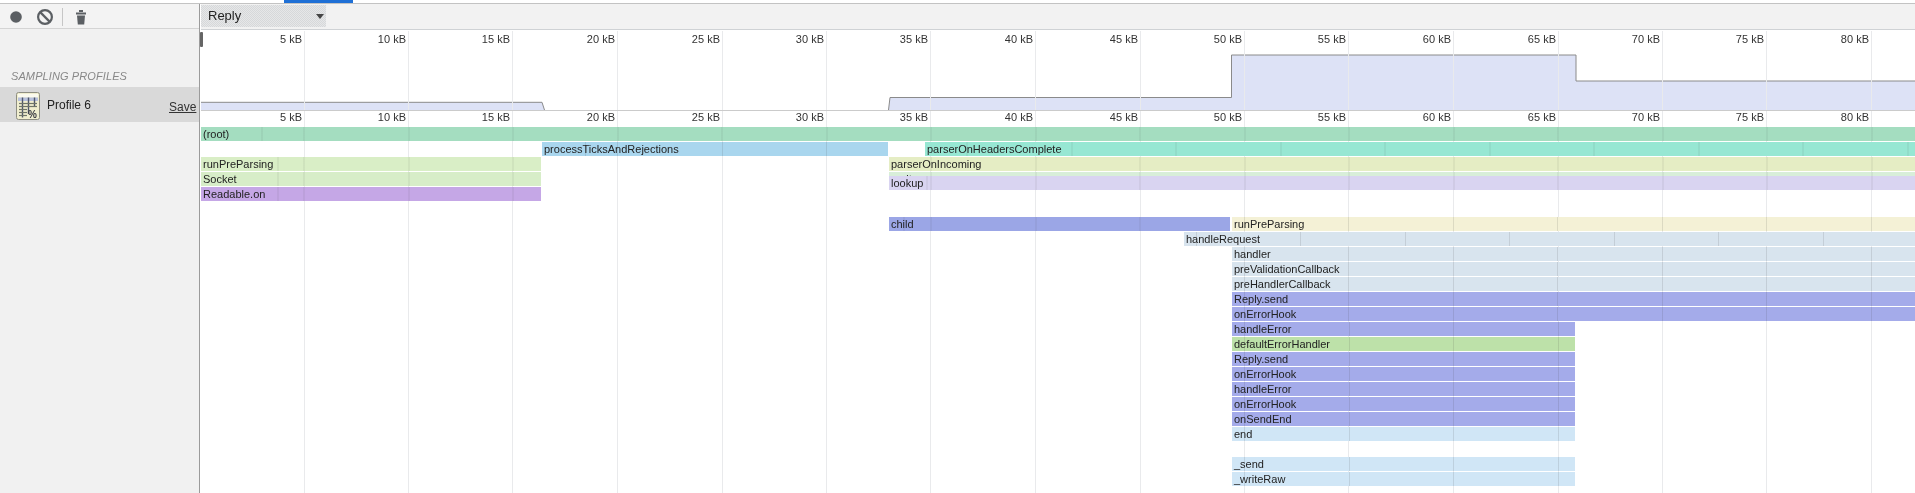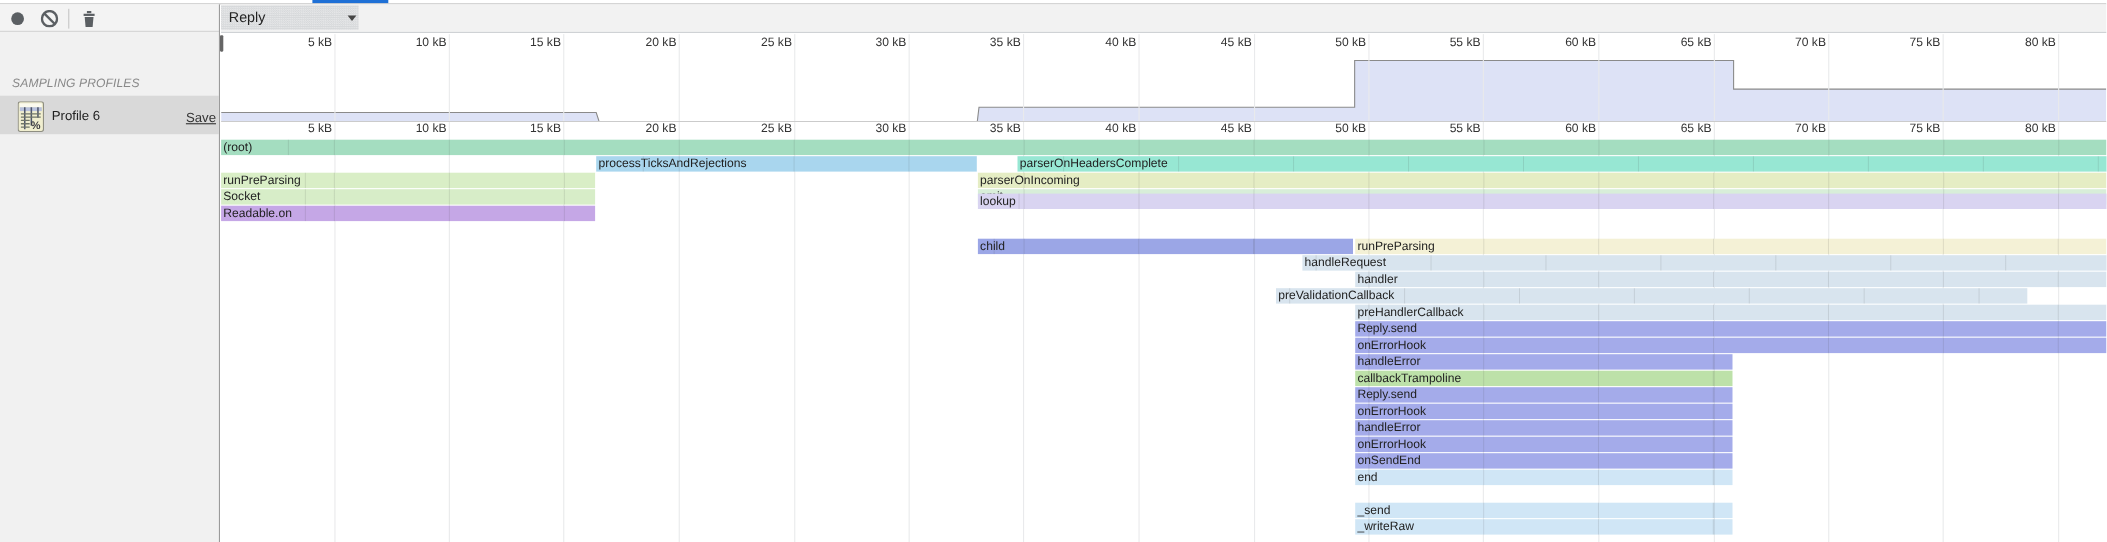--- a/index.html
+++ b/index.html
@@ -167,26 +167,26 @@
 <div class="band" style="left:201px;top:157px;width:340px;background-color:#d9eec6;background-image:repeating-linear-gradient(90deg,rgba(60,60,60,0.13) 0 1px,transparent 1px 104.5px);background-position:102.5px 0">runPreParsing</div>
 <div class="band" style="left:889px;top:157px;width:1026px;background-color:#e5edc4;background-image:repeating-linear-gradient(90deg,rgba(60,60,60,0.13) 0 1px,transparent 1px 104.5px);background-position:41.5px 0">parserOnIncoming</div>
 <div class="band" style="left:201px;top:172px;width:340px;background-color:#d7edc8;background-image:repeating-linear-gradient(90deg,rgba(60,60,60,0.13) 0 1px,transparent 1px 104.5px);background-position:102.5px 0">Socket</div>
 <div class="band" style="left:889px;top:172px;width:1026px;background-color:#d8eed9;background-image:repeating-linear-gradient(90deg,rgba(60,60,60,0.13) 0 1px,transparent 1px 104.5px);background-position:41.5px 0">emit</div>
 <div class="band" style="left:201px;top:187px;width:340px;background-color:#c5a7e6;background-image:repeating-linear-gradient(90deg,rgba(60,60,60,0.13) 0 1px,transparent 1px 104.5px);background-position:102.5px 0">Readable.on</div>
 <div class="band" style="left:889px;top:176px;width:1154px;background-color:#d9d4f1;background-image:repeating-linear-gradient(90deg,rgba(60,60,60,0.13) 0 1px,transparent 1px 104.5px);background-position:41.5px 0">lookup</div>
 <div class="band" style="left:889px;top:217px;width:340.5px;background-color:#9ba6e6;background-image:repeating-linear-gradient(90deg,rgba(60,60,60,0.13) 0 1px,transparent 1px 104.5px);background-position:41.5px 0">child</div>
 <div class="band" style="left:1232px;top:217px;width:683px;background-color:#f4f1d6;background-image:repeating-linear-gradient(90deg,rgba(60,60,60,0.13) 0 1px,transparent 1px 104.5px);background-position:12.0px 0">runPreParsing</div>
 <div class="band" style="left:1184px;top:232px;width:785px;background-color:#d8e4ee;background-image:repeating-linear-gradient(90deg,rgba(60,60,60,0.13) 0 1px,transparent 1px 104.5px);background-position:12.0px 0">handleRequest</div>
 <div class="band" style="left:1232px;top:247px;width:683px;background-color:#d8e4ee;background-image:repeating-linear-gradient(90deg,rgba(60,60,60,0.13) 0 1px,transparent 1px 104.5px);background-position:12.0px 0">handler</div>
-<div class="band" style="left:1160px;top:262px;width:683px;background-color:#d8e4ee;background-image:repeating-linear-gradient(90deg,rgba(60,60,60,0.13) 0 1px,transparent 1px 104.5px);background-position:12.0px 0">preValidationCallback</div>
+<div class="band" style="left:1232px;top:262px;width:683px;background-color:#d8e4ee;background-image:repeating-linear-gradient(90deg,rgba(60,60,60,0.13) 0 1px,transparent 1px 104.5px);background-position:12.0px 0">preValidationCallback</div>
 <div class="band" style="left:1232px;top:277px;width:683px;background-color:#d8e4ee;background-image:repeating-linear-gradient(90deg,rgba(60,60,60,0.13) 0 1px,transparent 1px 104.5px);background-position:12.0px 0">preHandlerCallback</div>
 <div class="band" style="left:1232px;top:292px;width:683px;background-color:#a4abea;background-image:repeating-linear-gradient(90deg,rgba(60,60,60,0.13) 0 1px,transparent 1px 104.5px);background-position:12.0px 0">Reply.send</div>
 <div class="band" style="left:1232px;top:307px;width:683px;background-color:#a4abea;background-image:repeating-linear-gradient(90deg,rgba(60,60,60,0.13) 0 1px,transparent 1px 104.5px);background-position:12.0px 0">onErrorHook</div>
 <div class="band" style="left:1232px;top:322px;width:343px;background-color:#a4abea;background-image:repeating-linear-gradient(90deg,rgba(60,60,60,0.13) 0 1px,transparent 1px 104.5px);background-position:12.0px 0">handleError</div>
-<div class="band" style="left:1232px;top:337px;width:343px;background-color:#bde1a9;background-image:repeating-linear-gradient(90deg,rgba(60,60,60,0.13) 0 1px,transparent 1px 104.5px);background-position:12.0px 0">callbackTrampoline</div>
+<div class="band" style="left:1232px;top:337px;width:343px;background-color:#bde1a9;background-image:repeating-linear-gradient(90deg,rgba(60,60,60,0.13) 0 1px,transparent 1px 104.5px);background-position:12.0px 0">defaultErrorHandler</div>
 <div class="band" style="left:1232px;top:352px;width:343px;background-color:#a4abea;background-image:repeating-linear-gradient(90deg,rgba(60,60,60,0.13) 0 1px,transparent 1px 104.5px);background-position:12.0px 0">Reply.send</div>
 <div class="band" style="left:1232px;top:367px;width:343px;background-color:#a4abea;background-image:repeating-linear-gradient(90deg,rgba(60,60,60,0.13) 0 1px,transparent 1px 104.5px);background-position:12.0px 0">onErrorHook</div>
 <div class="band" style="left:1232px;top:382px;width:343px;background-color:#a4abea;background-image:repeating-linear-gradient(90deg,rgba(60,60,60,0.13) 0 1px,transparent 1px 104.5px);background-position:12.0px 0">handleError</div>
 <div class="band" style="left:1232px;top:397px;width:343px;background-color:#a4abea;background-image:repeating-linear-gradient(90deg,rgba(60,60,60,0.13) 0 1px,transparent 1px 104.5px);background-position:12.0px 0">onErrorHook</div>
 <div class="band" style="left:1232px;top:412px;width:343px;background-color:#a4abea;background-image:repeating-linear-gradient(90deg,rgba(60,60,60,0.13) 0 1px,transparent 1px 104.5px);background-position:12.0px 0">onSendEnd</div>
 <div class="band" style="left:1232px;top:427px;width:343px;background-color:#d0e6f6;background-image:repeating-linear-gradient(90deg,rgba(60,60,60,0.13) 0 1px,transparent 1px 104.5px);background-position:12.0px 0">end</div>
 <div class="band" style="left:1232px;top:457px;width:343px;background-color:#d0e6f6;background-image:repeating-linear-gradient(90deg,rgba(60,60,60,0.13) 0 1px,transparent 1px 104.5px);background-position:12.0px 0">_send</div>
 <div class="band" style="left:1232px;top:472px;width:343px;background-color:#d0e6f6;background-image:repeating-linear-gradient(90deg,rgba(60,60,60,0.13) 0 1px,transparent 1px 104.5px);background-position:12.0px 0">_writeRaw</div>
 </div>
 </body></html>

